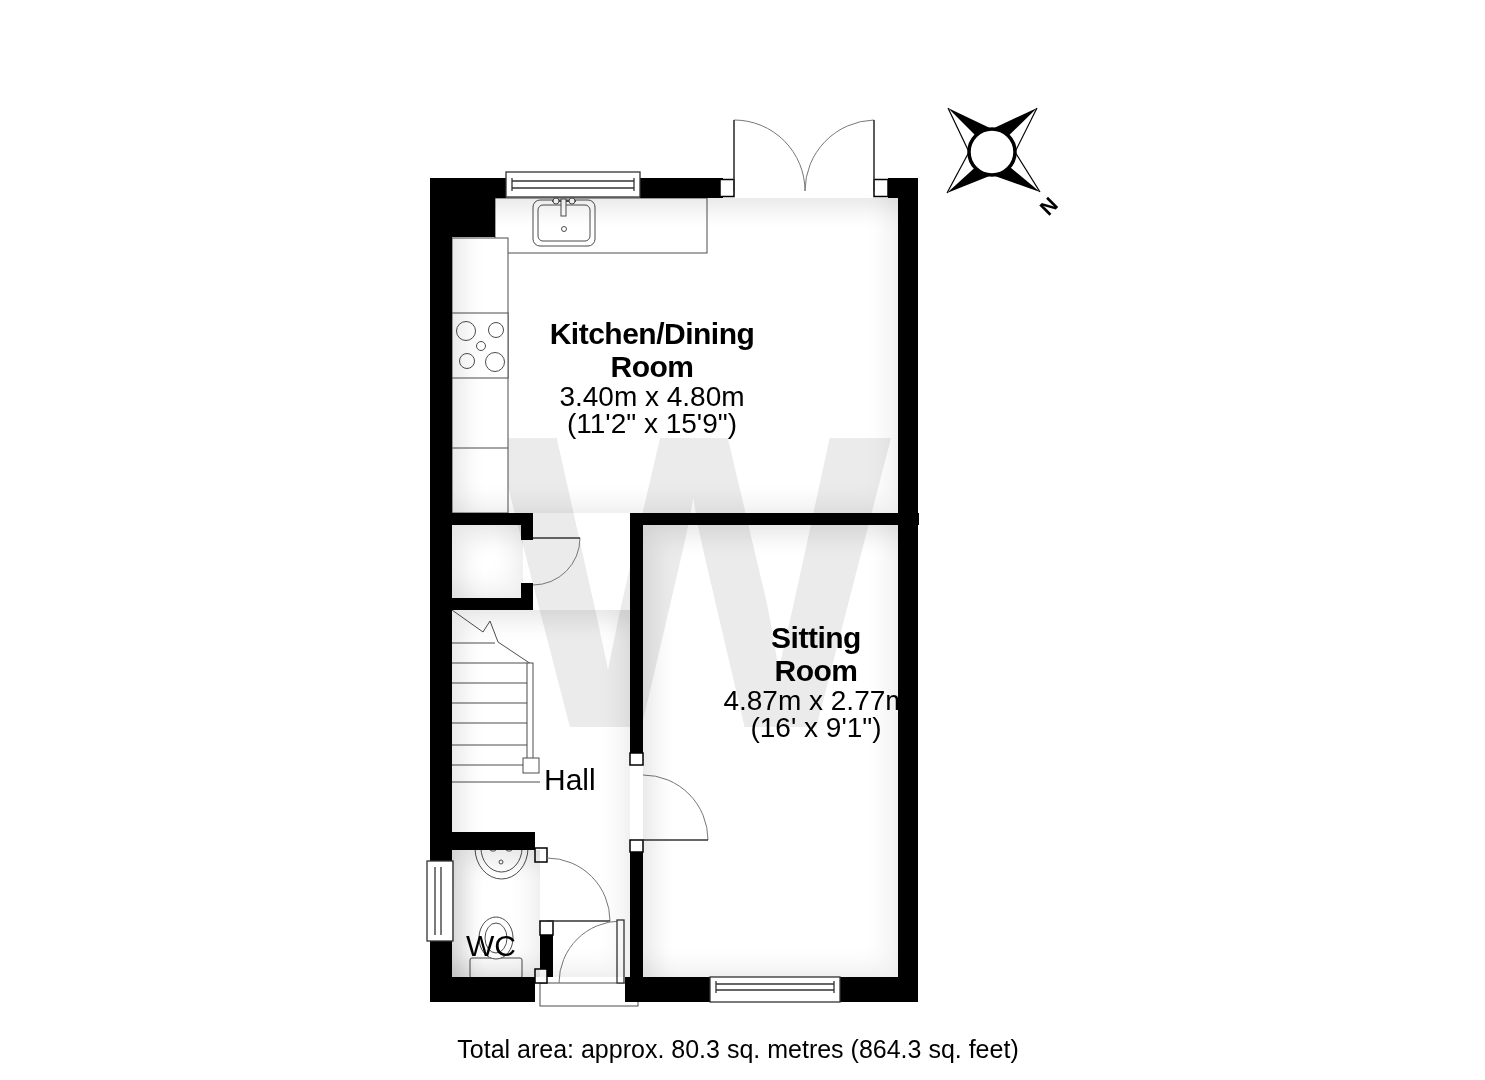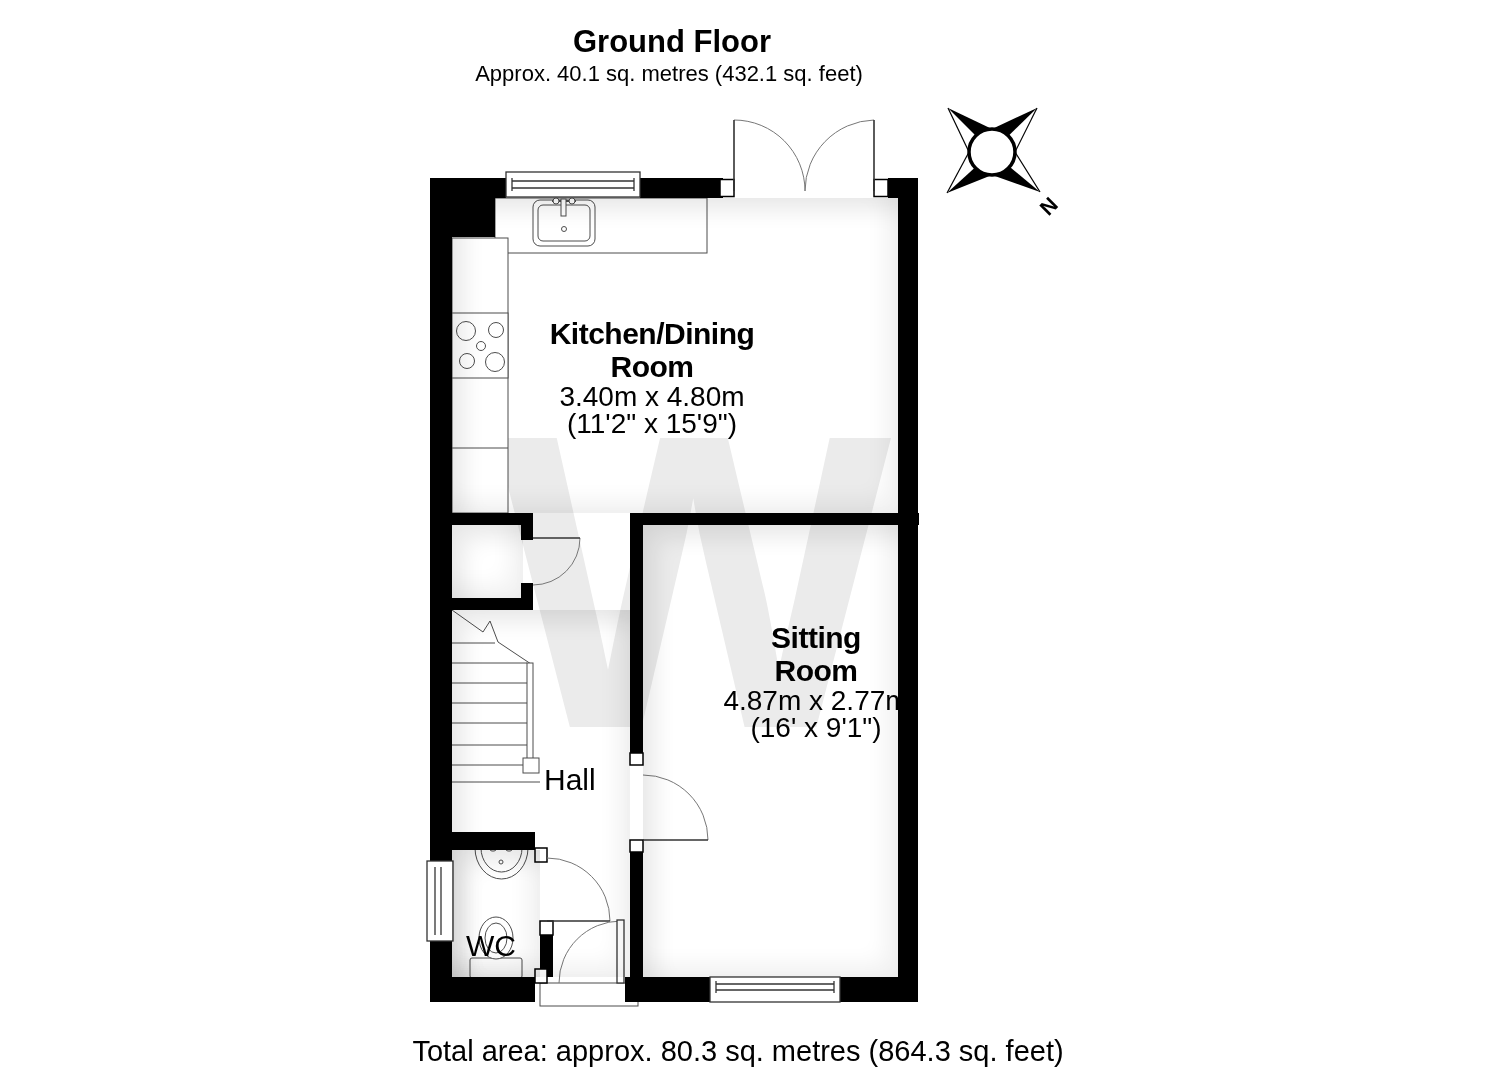--- a/index.html
+++ b/index.html
@@ -8,21 +8,21 @@
     font-family:"Liberation Sans", sans-serif; overflow:hidden;
   }
   #plan-svg { position:absolute; left:0; top:0; z-index:2; }
   .lbl { position:absolute; color:#000; white-space:nowrap; z-index:4; }
   .centered { transform:translateX(-50%); text-align:center; }
   .room-label .name { font-size:30px; font-weight:bold; line-height:33px; letter-spacing:-0.5px; }
   .room-label .dims { font-size:28px; line-height:27px; }
   #title { font-size:31px; font-weight:bold; }
   #subtitle { font-size:22px; }
   #hall-label, #wc-label { font-size:30px; font-weight:normal; }
-  #footer-label { font-size:29px; }
+  #footer-label { font-size:25px; }
   #compass-n { font-size:21px; font-weight:bold; transform:rotate(135deg); }
   #watermark {
     position:absolute; left:495px; top:372px; z-index:1;
     font-size:420px; font-weight:bold; line-height:1; color:#ebebeb;
   }
   .shade { position:absolute; z-index:3; pointer-events:none;
     box-shadow: inset 12px 12px 22px rgba(0,0,0,0.09), inset -12px -12px 22px rgba(0,0,0,0.06); }
   #shade-kitchen  { left:452px; top:198px; width:446px; height:315px; }
   #shade-sitting  { left:643px; top:525px; width:255px; height:452px; }
   #shade-hall     { left:452px; top:610px; width:178px; height:367px; }
@@ -181,22 +181,20 @@
       <circle cx="992" cy="152" r="23" fill="#ffffff" stroke="#000000" stroke-width="3.5"></circle>
     </g>
   </svg>
 
   <div class="shade" id="shade-kitchen"></div>
   <div class="shade" id="shade-sitting"></div>
   <div class="shade" id="shade-hall"></div>
   <div class="shade" id="shade-wc"></div>
   <div class="shade" id="shade-cupboard"></div>
 
-  <div class="lbl centered" id="title" style="left:672px; top:24px;">Ground Floor</div>
-  <div class="lbl centered" id="subtitle" style="left:669px; top:61px;">Approx. 40.1 sq. metres (432.1 sq. feet)</div>
 
   <div class="lbl centered room-label" style="left:652px; top:317px;">
     <div class="name">Kitchen/Dining</div>
     <div class="name">Room</div>
     <div class="dims">3.40m x 4.80m</div>
     <div class="dims">(11'2" x 15'9")</div>
   </div>
 
   <div class="lbl centered room-label" style="left:768px; top:621px;margin-left:48px;">
     <div class="name">Sitting</div>

